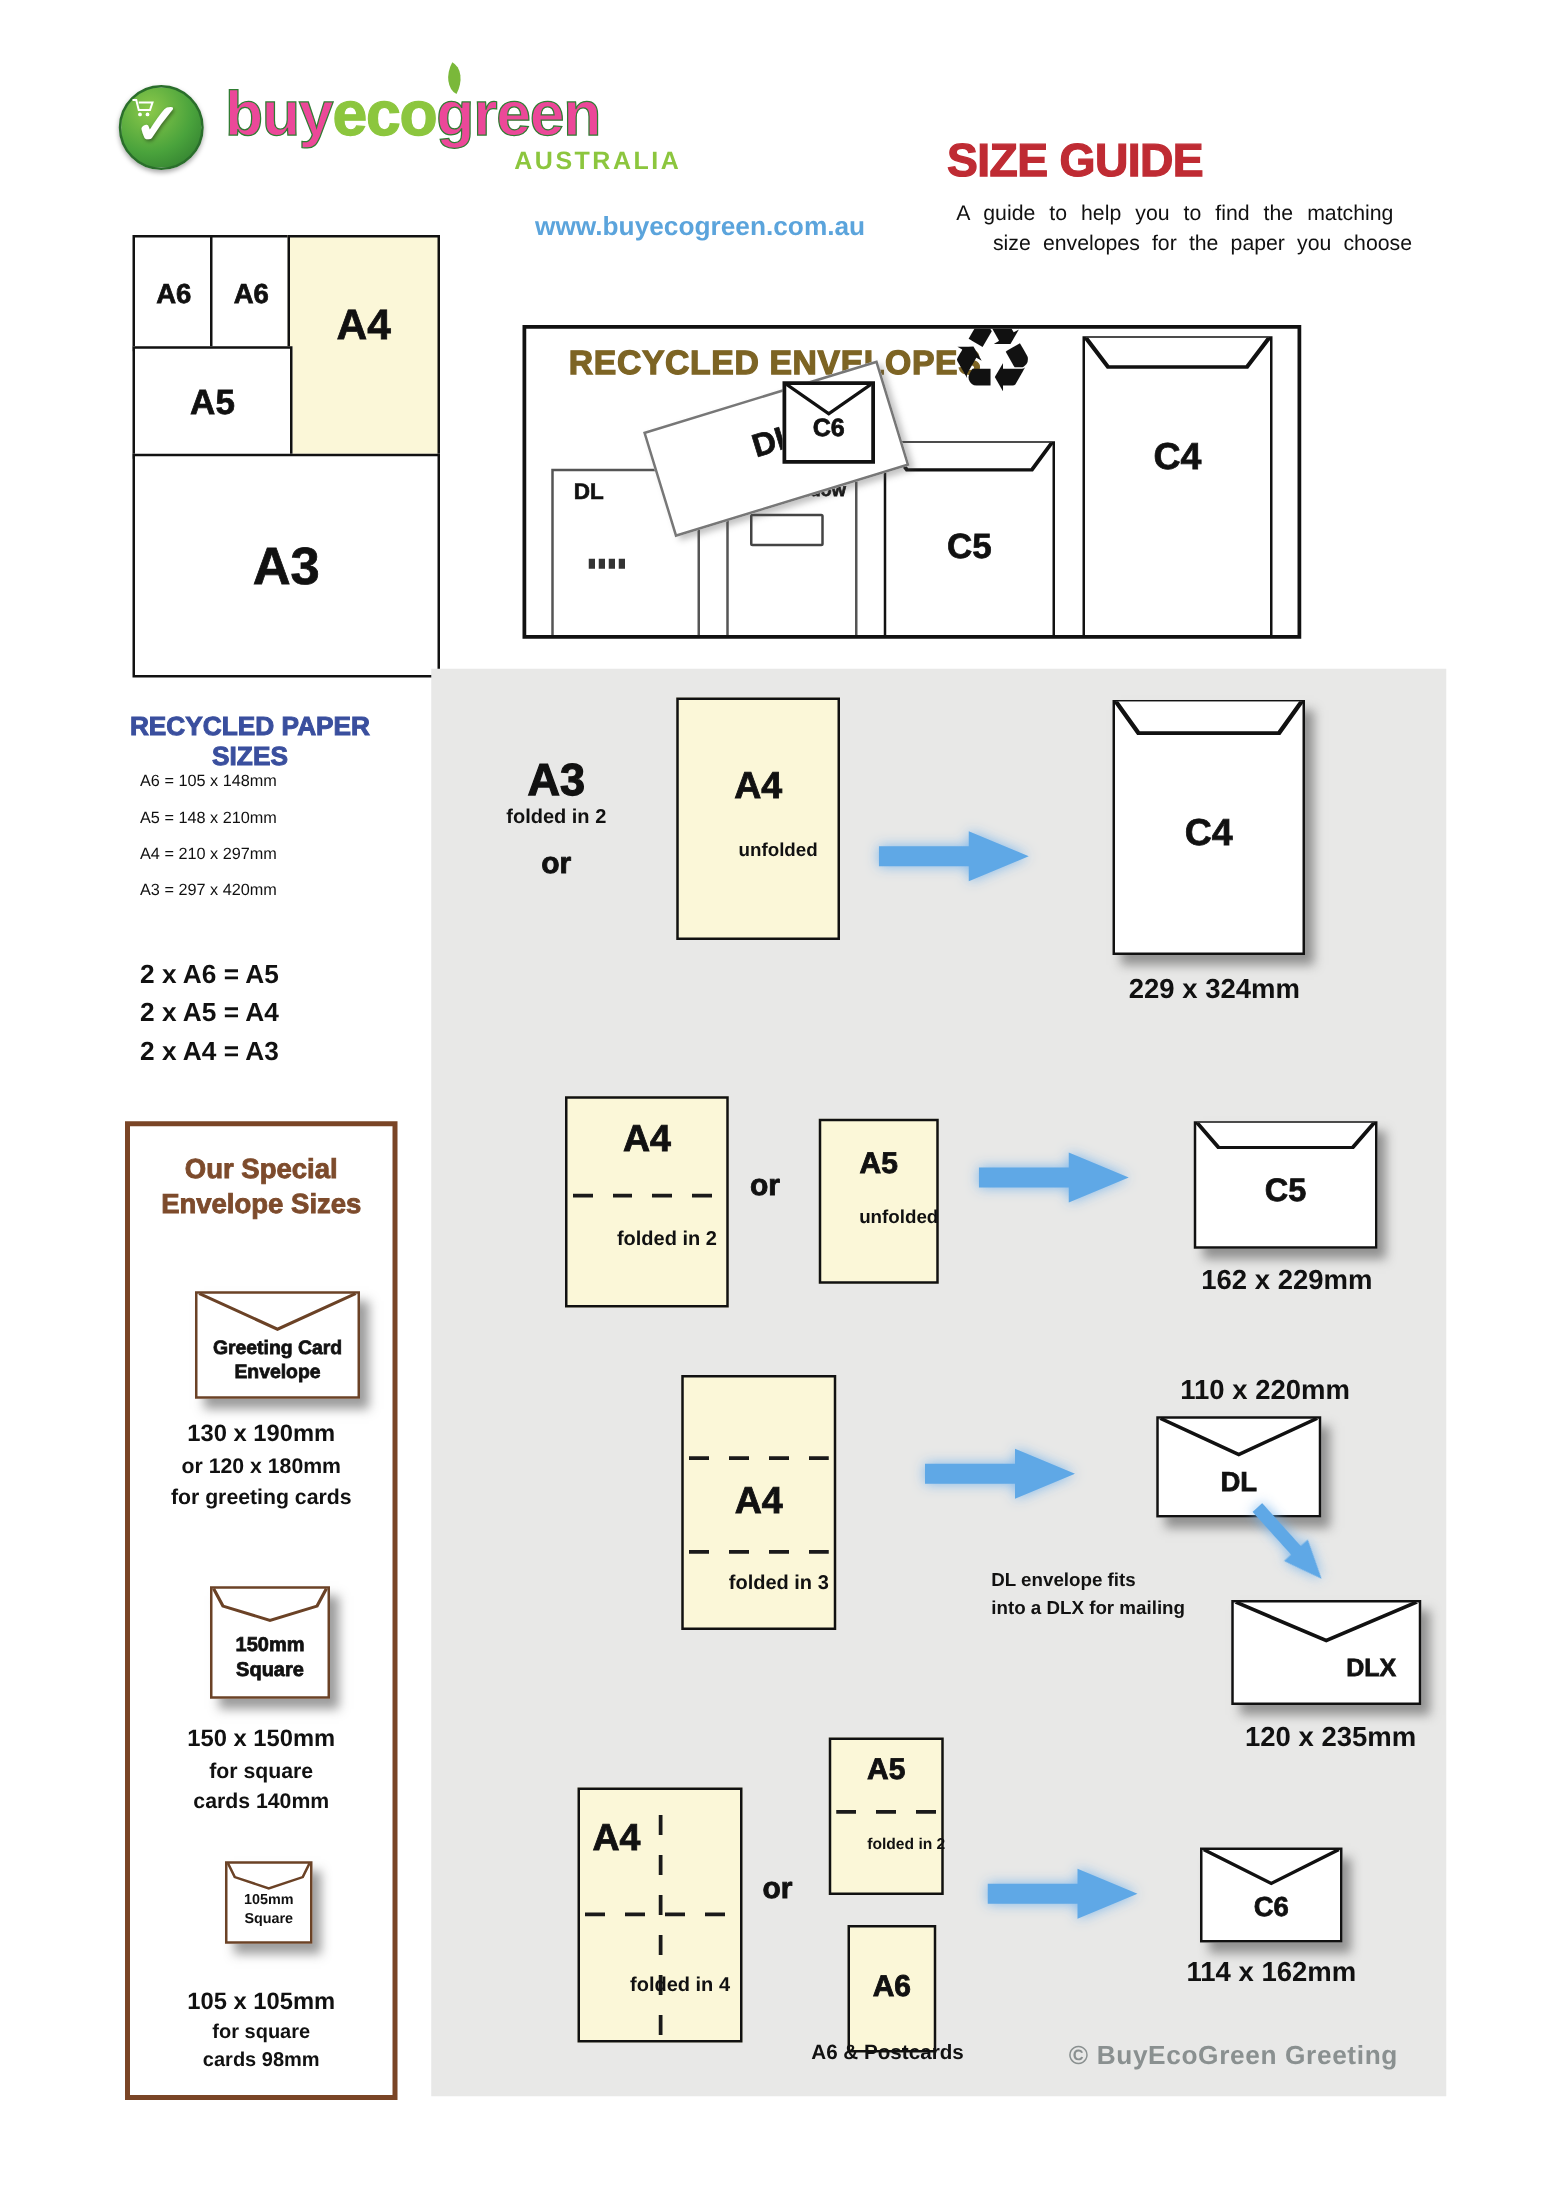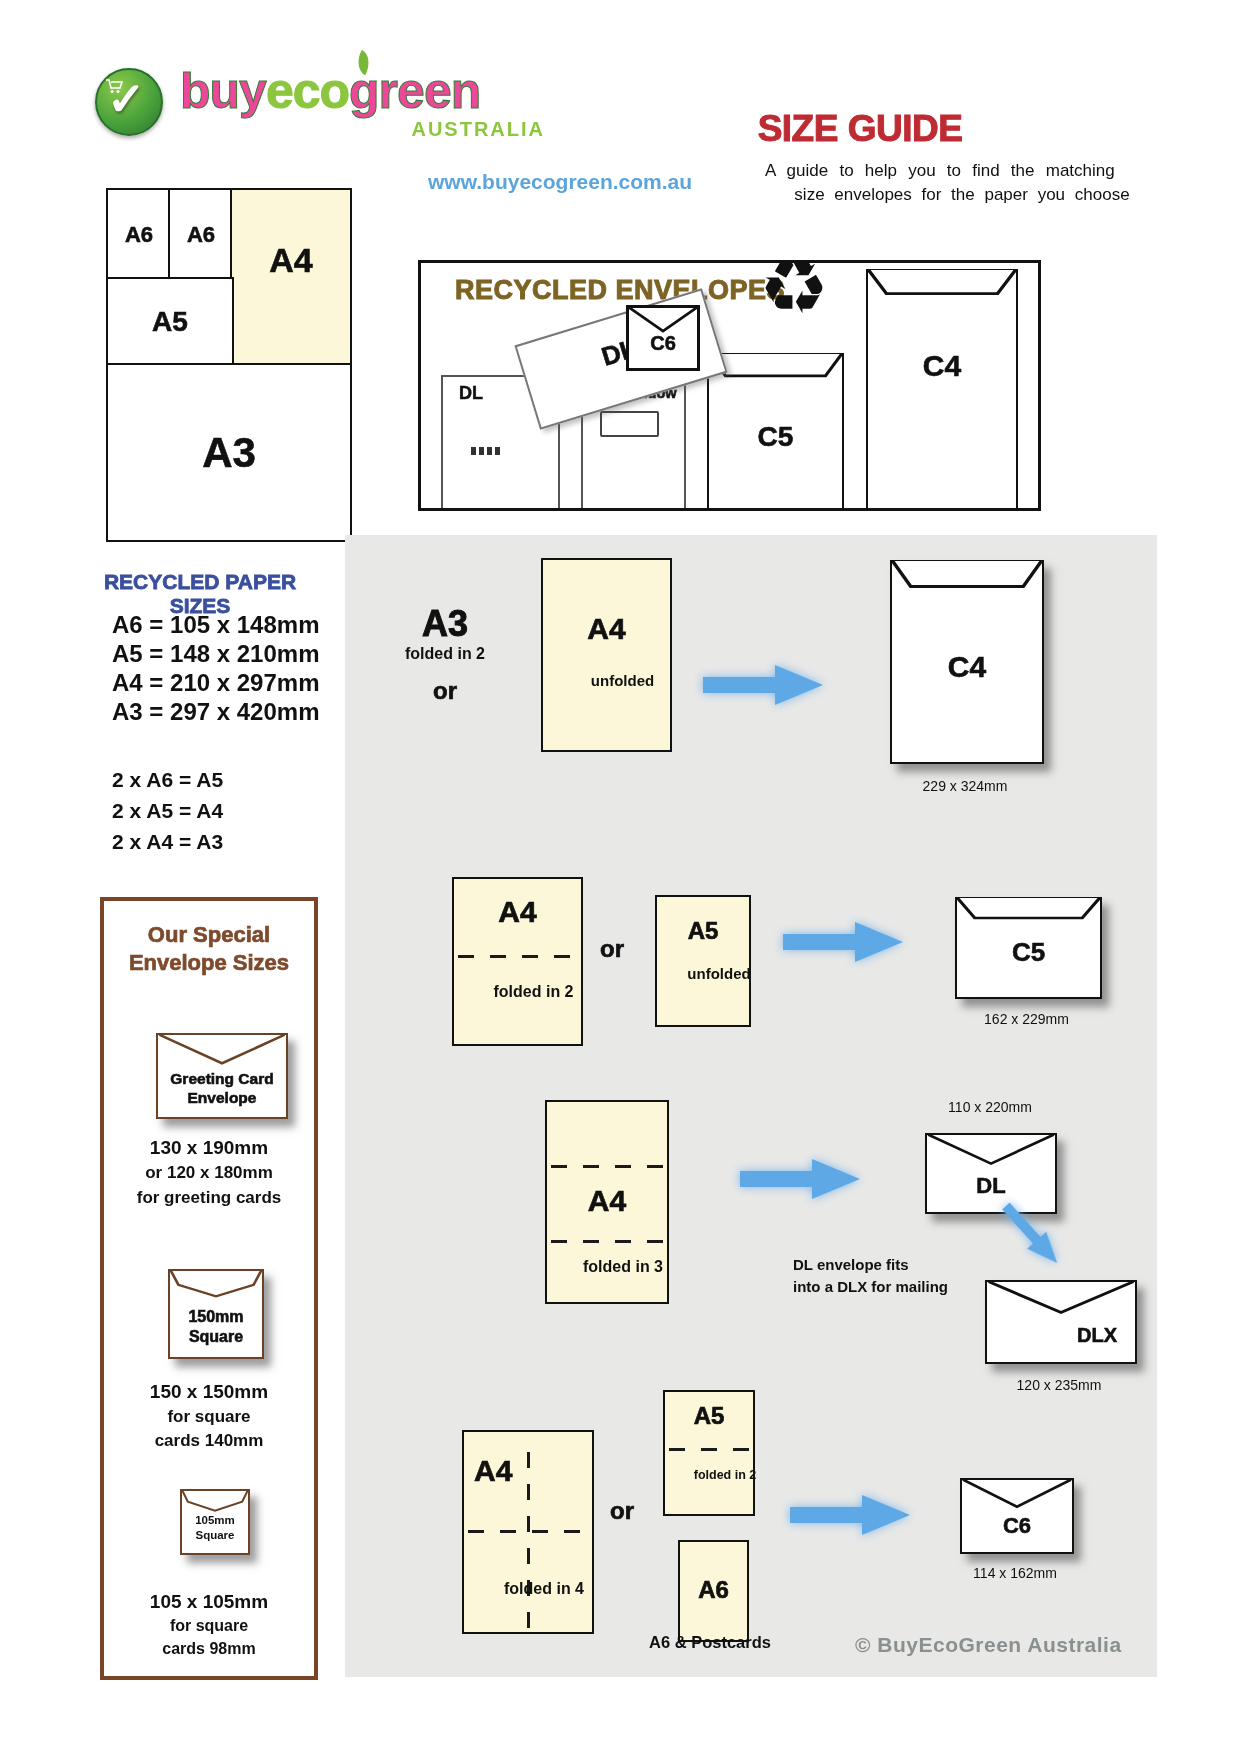--- a/index.html
+++ b/index.html
@@ -53,24 +53,24 @@
   
   .gray{left:345px;top:535px;width:812px;height:1142px;background:#e8e8e7;}
   .sheet{position:absolute;background:#fbf7d8;border:2.5px solid #111;}
   .sheet .lbl{position:absolute;width:100%;text-align:center;font-weight:700;-webkit-text-stroke:.7px #111;}
   .sheet .note{position:absolute;width:100%;text-align:center;font-weight:700;font-size:16px;padding-left:16px;}
   .dash-h{position:absolute;height:3px;left:4px;right:4px;
     background-image:repeating-linear-gradient(90deg,#1a1a1a 0 16px,transparent 16px 32px);}
   .dash-v{position:absolute;width:3px;top:4px;bottom:4px;left:50%;margin-left:-1px;
     background-image:repeating-linear-gradient(0deg,#1a1a1a 0 16px,transparent 16px 32px);}
   .ortxt{font-size:24px;font-weight:700;-webkit-text-stroke:.7px #111;}
-  .sizetxt{position:absolute;text-align:center;font-size:14px;font-weight:400;}
+  .sizetxt{position:absolute;text-align:right;font-size:22px;font-weight:700;}
   .blue-head{left:84px;top:570px;width:232px;text-align:center;font-size:21px;font-weight:700;
              color:#3a4f9e;-webkit-text-stroke:.8px #3a4f9e;}
-  .plist{left:112px;top:610px;font-size:24px;line-height:29px;font-weight:700;}
+  .plist{left:112px;top:610px;font-size:13px;line-height:29px;font-weight:400;}
   .eqlist{left:112px;top:764px;font-size:21px;line-height:31px;font-weight:600;}
 
   
   .spbox{left:100px;top:897px;width:210px;height:775px;border:4px solid #7a4526;background:#fff;}
   .sp-title{position:absolute;top:20px;width:100%;text-align:center;font-size:22px;line-height:28px;
             font-weight:700;color:#7d4b2c;-webkit-text-stroke:.7px #7d4b2c;}
   .sp-text{position:absolute;width:100%;text-align:center;font-weight:600;}
   .copyright{left:855px;top:1633px;font-size:21px;font-weight:700;color:#8a9090;letter-spacing:.5px;}
   .franks{position:absolute;display:flex;gap:3px;}
   .franks i{display:block;width:5px;height:8px;background:#333;}
@@ -321,15 +321,15 @@
     <div class="env shadow" style="left:615px;top:943px;width:110px;height:72px;">
       <svg class="flap" viewBox="0 0 100 40" preserveAspectRatio="none" height="30">
           <path d="M2,1 L50,37 L98,1" fill="none" stroke="#111" stroke-width="3.2"></path>
         </svg>
       <div class="env-label" style="top:33px;font-size:22px;">C6</div>
     </div>
     <div class="sizetxt" style="left:600px;top:1030px;width:140px;">114 x 162mm</div>
     <div style="position:absolute;left:275px;top:1098px;width:180px;text-align:center;font-size:16.5px;font-weight:600;">A6 &amp; Postcards</div>
   </div>
 
-  <div class="abs copyright">© BuyEcoGreen Australia</div>
+  <div class="abs copyright">© BuyEcoGreen Greeting</div>
 
 </div>
 
 </body></html>

